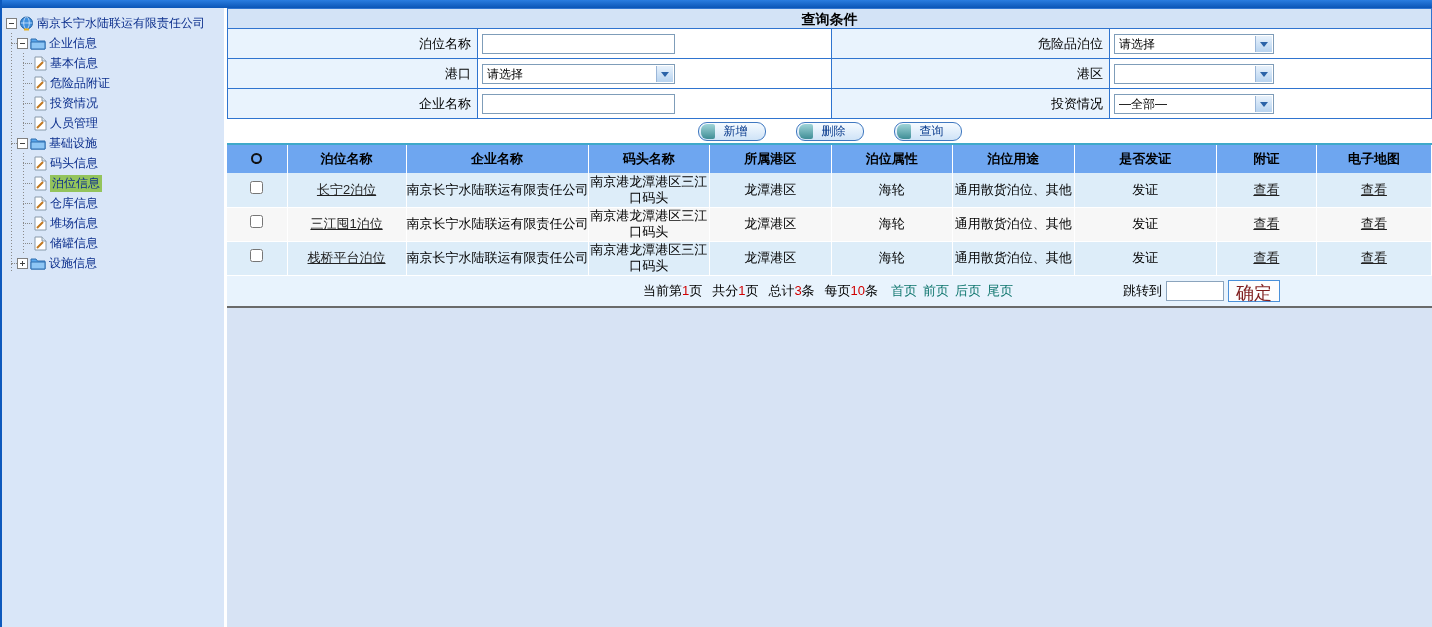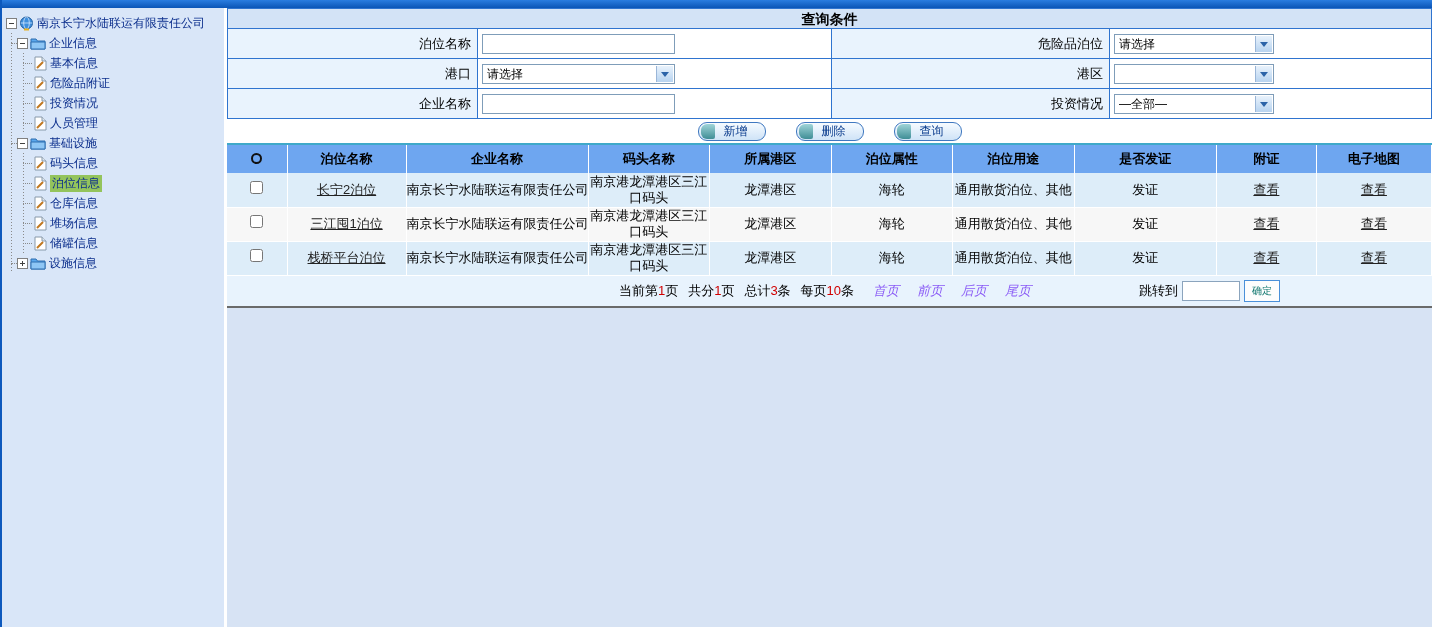--- a/index.html
+++ b/index.html
@@ -60,26 +60,26 @@
           border-bottom:1px solid #fff; line-height:1.25; }
   tr.odd td { background:#ddedf9; } tr.even td { background:#f7f7f7; }
   .nowrap { white-space:nowrap; }
   .circle-icon { display:inline-block; width:11px; height:11px; border:2px solid #111; border-radius:50%; }
   a.tlink { color:#222; text-decoration:underline; cursor:pointer; }
   input[type=checkbox] { width:13px; height:13px; }
 
   .pager { height:30px; background:#e8f3fd; position:relative; display:flex; align-items:center;
            justify-content:center; font-size:13px; }
   .pager .num { color:#d00000; }
-  .pager .plink { color:#8b5cf6; cursor:pointer; margin:0 9px; text-decoration:none;font-style:italic; }
+  .pager .plink { color:#0f766e; cursor:pointer; margin:0 3px; text-decoration:none; }
   .pager .seg { margin-right:10px; }
   .jump { position:absolute; right:152px; top:0; height:30px; display:flex; align-items:center; gap:4px; }
   .jump input { width:58px; height:20px; border:1px solid #8ba4bd; }
-  .okbtn { height:22px; padding:0 7px; background:#fdfdfd; border:1px solid #4a90d9; color:#0f766e;
-           font-size:10px; cursor:pointer; }
+  .okbtn { height:22px; padding:0 7px; background:#fdfdfd; border:1px solid #4a90d9; color:#7f1d1d;
+           font-size:18px; cursor:pointer; }
   .darkline { height:2px; background:#6a6a6a; }
   .rest { flex:1; background:#d7e3f4; }
 </style>
 </head>
 <body>
 
 <div class="page">
   <div class="topbar"></div>
   <div class="layout">
 

